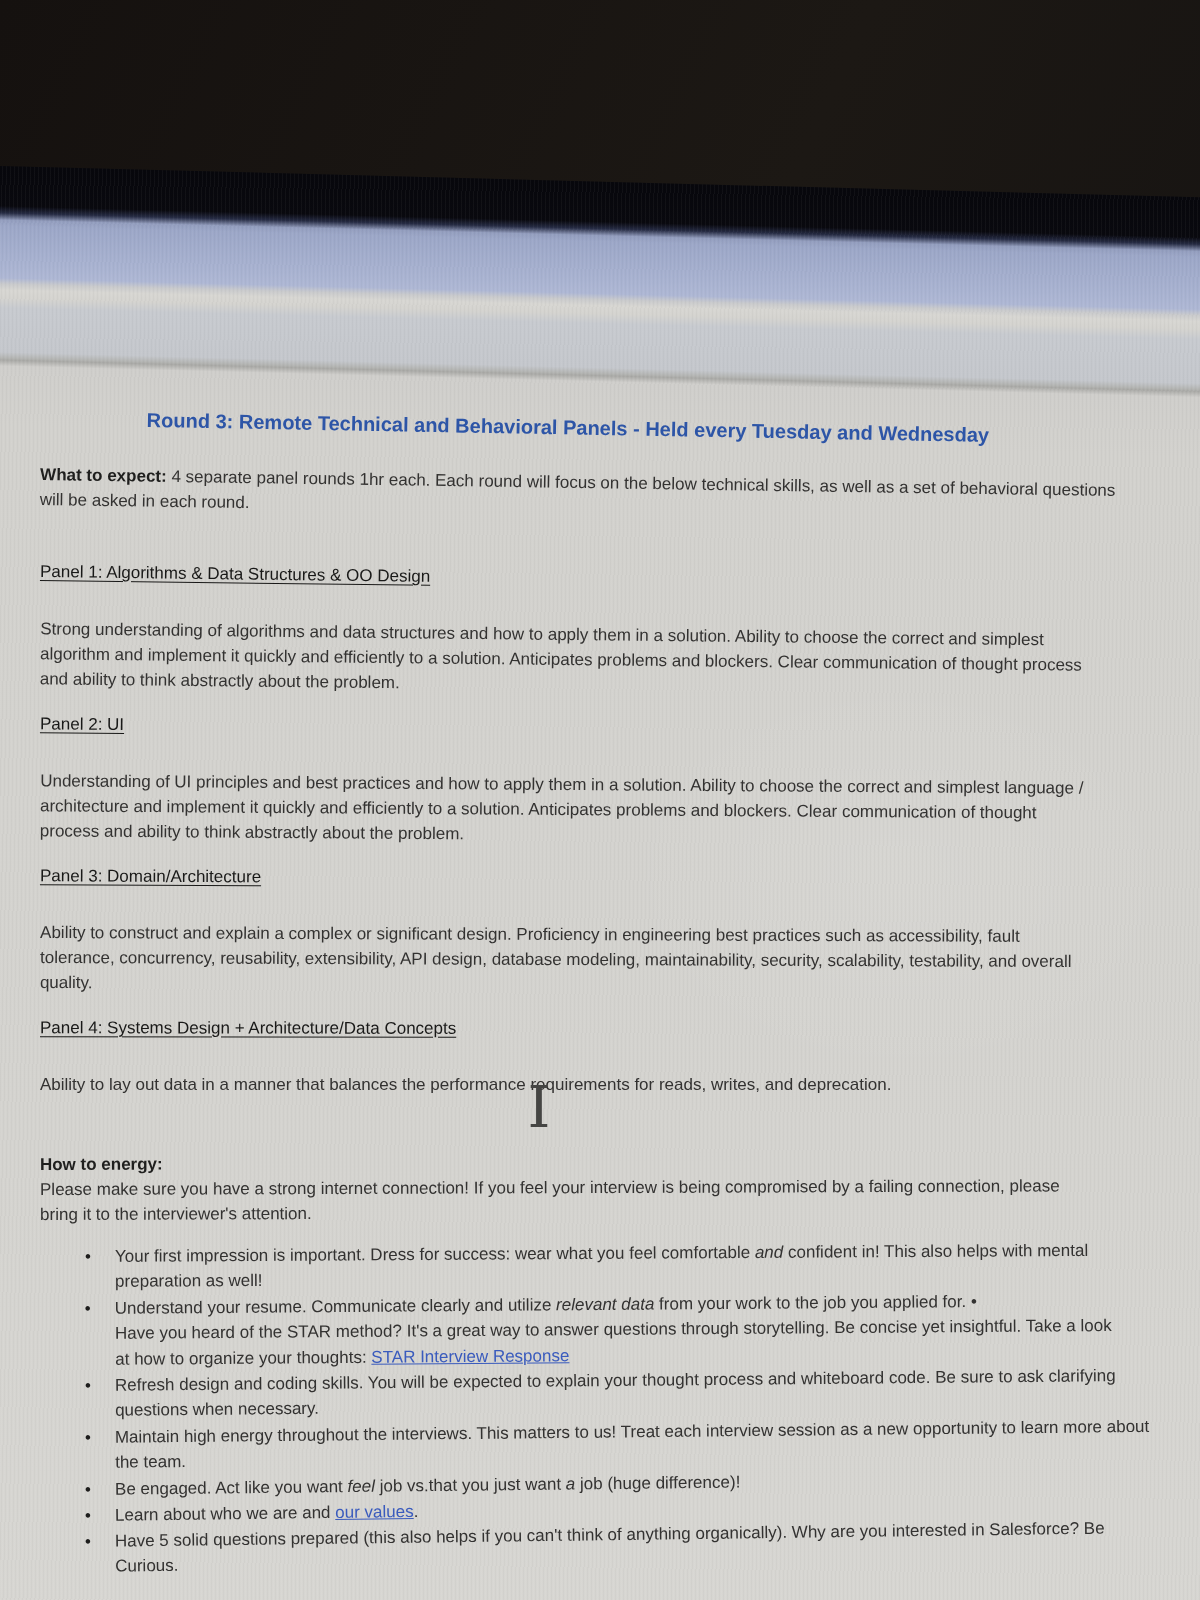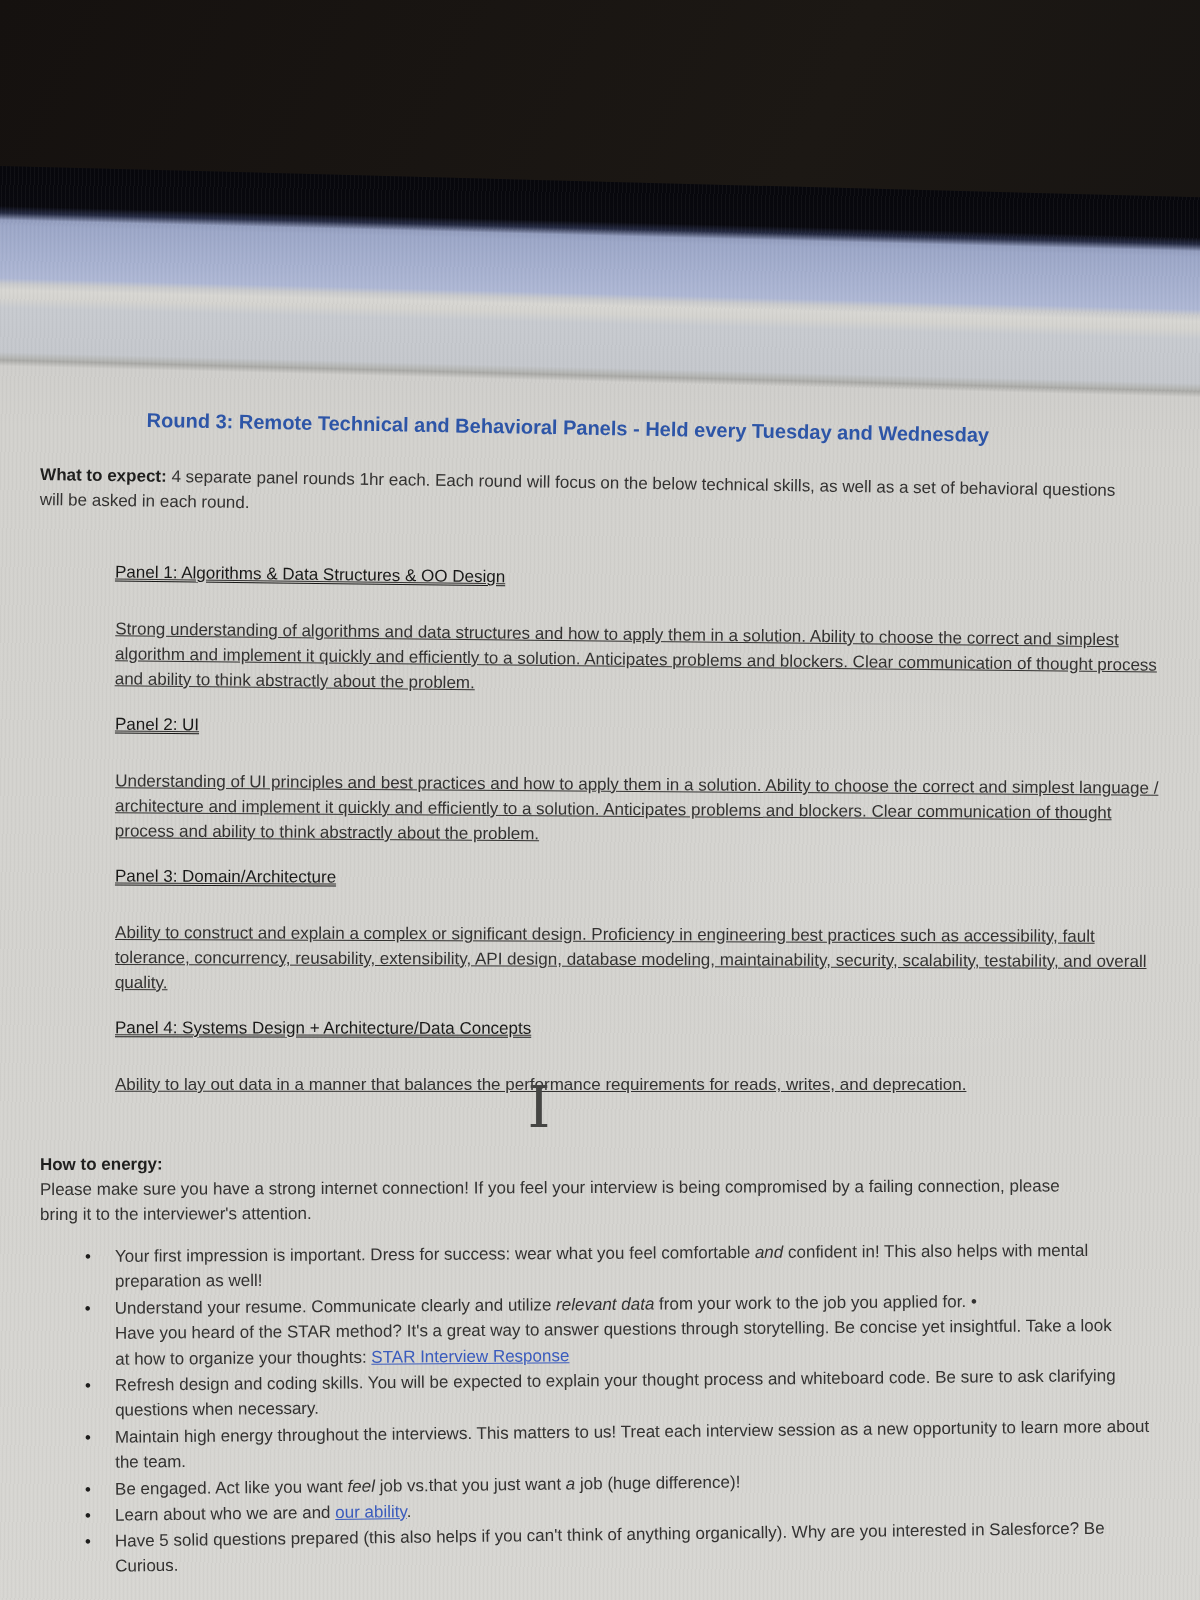--- a/index.html
+++ b/index.html
@@ -48,21 +48,21 @@
     font-size:17px;line-height:25px;
   }
   .doc>*{transform-origin:0 50%;}
   .doc-title{
     margin:405px 0 0 0;text-align:center;padding-right:64px;
     font-size:20px;line-height:26px;font-weight:bold;color:var(--title-blue);
     transform:rotate(1.02deg);
   }
   .intro{margin-top:31px;max-width:1080px;transform:rotate(0.85deg);}
   .label-bold{font-weight:bold;color:#1f1f1e;}
-  .panel-section{margin-left:75px;text-decoration:underline;}
+  .panel-section{}
   .panel-heading{
     margin-top:0;font-weight:normal;font-size:17px;line-height:22px;color:#191918;
     text-decoration:underline;text-underline-offset:3px;
   }
   .panel-body{margin-top:32px;max-width:1052px;}
   .panel-1 .panel-heading{margin-top:56px;transform:rotate(0.72deg);}
   .panel-1 .panel-body{transform:rotate(0.62deg);}
   .panel-2 .panel-heading{margin-top:21px;transform:rotate(0.48deg);}
   .panel-2 .panel-body{transform:rotate(0.40deg);}
   .panel-3 .panel-heading{margin-top:21px;transform:rotate(0.28deg);}
@@ -145,21 +145,21 @@
       <div class="bullet-item">
         <span class="bullet-dot">•</span>
         <span class="bullet-text"><span>Maintain high energy throughout the interviews. This matters to us! Treat each interview session as a new opportunity to learn more about the team.</span></span>
       </div>
       <div class="bullet-item">
         <span class="bullet-dot">•</span>
         <span class="bullet-text"><span>Be engaged. Act like you want </span><span class="it">feel</span><span> job vs.that you just want </span><span class="it">a</span><span> job (huge difference)!</span></span>
       </div>
       <div class="bullet-item">
         <span class="bullet-dot">•</span>
-        <span class="bullet-text"><span>Learn about who we are and </span><a class="doc-link" href="#">our ability</a><span>.</span></span>
+        <span class="bullet-text"><span>Learn about who we are and </span><a class="doc-link" href="#">our values</a><span>.</span></span>
       </div>
       <div class="bullet-item">
         <span class="bullet-dot">•</span>
         <span class="bullet-text"><span>Have 5 solid questions prepared (this also helps if you can't think of anything organically). Why are you interested in Salesforce? Be Curious.</span></span>
       </div>
     </div>
 
 </div>
 
 <div class="i-beam">I</div>

